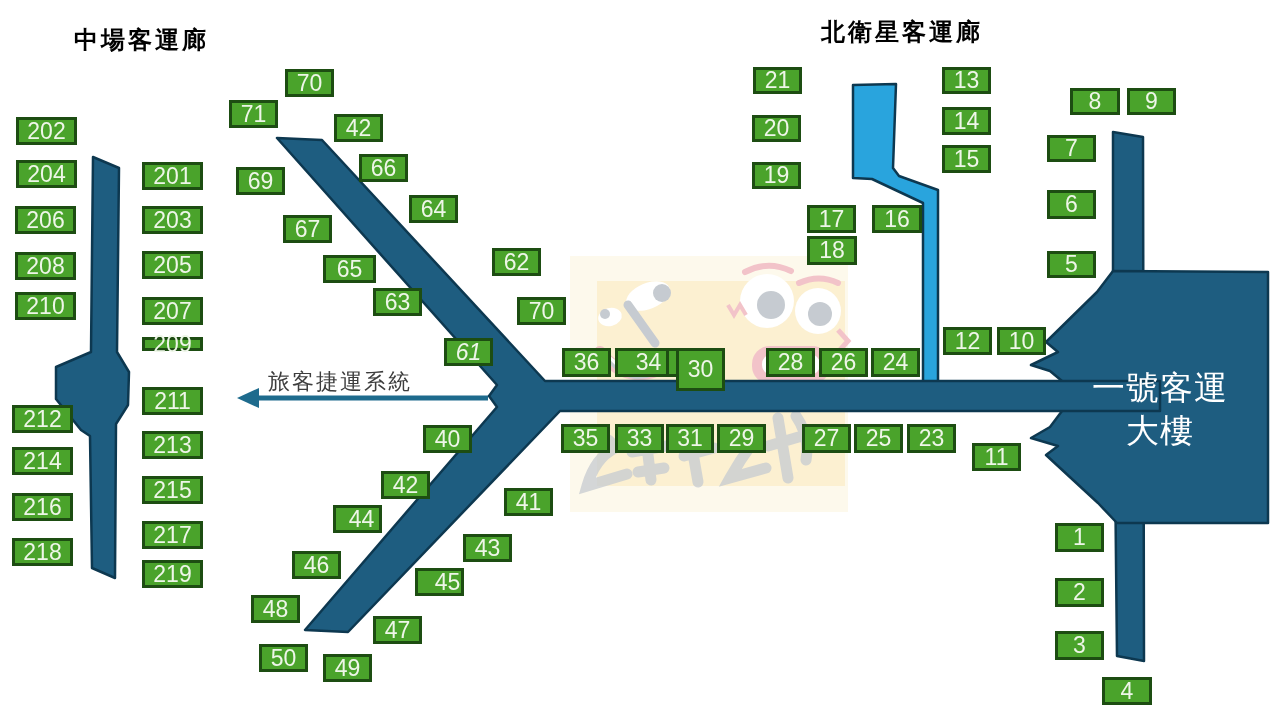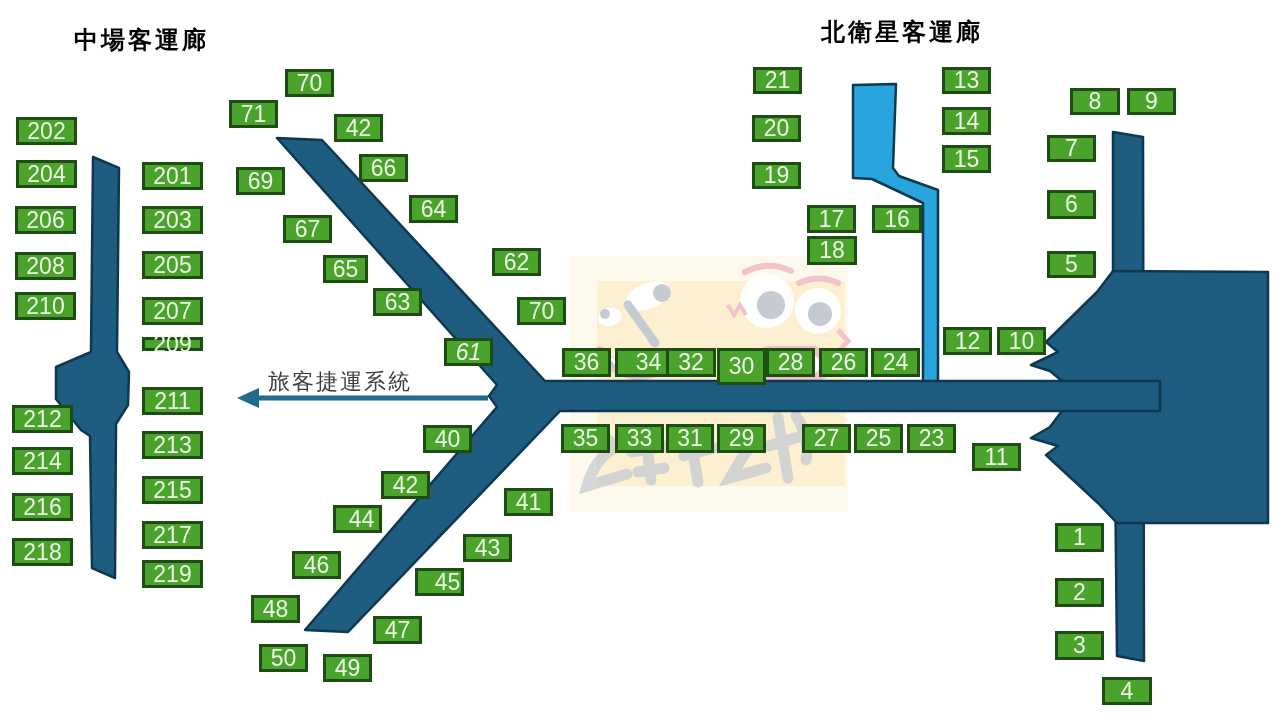--- a/index.html
+++ b/index.html
@@ -92,39 +92,39 @@
       <div class="gate" style="left: 142px; top: 521px; width: 61px; height: 28px;">217</div>
       <div class="gate" style="left: 142px; top: 560px; width: 61px; height: 28px;">219</div>
       <div class="gate" style="left: 285px; top: 69px; width: 49px; height: 28px;">70</div>
       <div class="gate" style="left: 229px; top: 100px; width: 49px; height: 28px;">71</div>
       <div class="gate" style="left: 334px; top: 114px; width: 49px; height: 28px;">42</div>
       <div class="gate" style="left: 359px; top: 154px; width: 49px; height: 28px;">66</div>
       <div class="gate" style="left: 236px; top: 167px; width: 49px; height: 28px;">69</div>
       <div class="gate" style="left: 409px; top: 195px; width: 49px; height: 28px;">64</div>
       <div class="gate" style="left: 283px; top: 215px; width: 49px; height: 28px;">67</div>
       <div class="gate" style="left: 492px; top: 248px; width: 49px; height: 28px;">62</div>
-      <div class="gate" style="left: 323px; top: 255px; width: 45px; height: 28px;">65</div>
+      <div class="gate" style="left: 323px; top: 255px; width: 53px; height: 28px;">65</div>
       <div class="gate" style="left: 373px; top: 288px; width: 49px; height: 28px;">63</div>
       <div class="gate" style="left: 517px; top: 297px; width: 49px; height: 28px;">70</div>
       <div class="gate" style="left: 444px; top: 338px; width: 49px; height: 28px; font-style: italic;">61</div>
       <div class="gate" style="left: 423px; top: 425px; width: 49px; height: 28px;">40</div>
       <div class="gate" style="left: 381px; top: 471px; width: 49px; height: 28px;">42</div>
       <div class="gate" style="left: 333px; top: 505px; width: 49px; height: 28px; padding-left: 8px;">44</div>
       <div class="gate" style="left: 292px; top: 551px; width: 49px; height: 28px;">46</div>
       <div class="gate" style="left: 251px; top: 595px; width: 49px; height: 28px;">48</div>
       <div class="gate" style="left: 259px; top: 644px; width: 49px; height: 28px;">50</div>
       <div class="gate" style="left: 504px; top: 488px; width: 49px; height: 28px;">41</div>
       <div class="gate" style="left: 463px; top: 534px; width: 49px; height: 28px;">43</div>
       <div class="gate" style="left: 415px; top: 568px; width: 49px; height: 28px; padding-left: 16px;">45</div>
       <div class="gate" style="left: 373px; top: 616px; width: 49px; height: 28px;">47</div>
       <div class="gate" style="left: 323px; top: 654px; width: 49px; height: 28px;">49</div>
       <div class="gate" style="left: 562px; top: 348px; width: 49px; height: 29px;">36</div>
       <div class="gate" style="left: 615px; top: 348px; width: 67px; height: 29px;">34</div>
       <div class="gate" style="left: 666px; top: 348px; width: 50px; height: 29px;">32</div>
-      <div class="gate" style="left: 717px; top: 348px; width: 49px; height: 37px;">30</div>
+      <div class="gate" style="left: 676px; top: 348px; width: 49px; height: 43px;">30</div>
       <div class="gate" style="left: 766px; top: 348px; width: 49px; height: 29px;">28</div>
       <div class="gate" style="left: 819px; top: 348px; width: 49px; height: 29px;">26</div>
       <div class="gate" style="left: 871px; top: 348px; width: 49px; height: 29px;">24</div>
       <div class="gate" style="left: 561px; top: 424px; width: 49px; height: 29px;">35</div>
       <div class="gate" style="left: 615px; top: 424px; width: 49px; height: 29px;">33</div>
       <div class="gate" style="left: 666px; top: 424px; width: 48px; height: 29px;">31</div>
       <div class="gate" style="left: 717px; top: 424px; width: 49px; height: 29px;">29</div>
       <div class="gate" style="left: 802px; top: 424px; width: 49px; height: 29px;">27</div>
       <div class="gate" style="left: 854px; top: 424px; width: 49px; height: 29px;">25</div>
       <div class="gate" style="left: 907px; top: 424px; width: 49px; height: 29px;">23</div>
@@ -150,14 +150,18 @@
       <div class="gate" style="left: 1055px; top: 631px; width: 49px; height: 29px;">3</div>
       <div class="gate" style="left: 1102px; top: 677px; width: 50px; height: 28px;">4</div>
     </div>
 
   <div class="title" style="left:30px;top:24px;">中場客運廊</div>
 
   <div class="title" style="left:777px;top:16px;">北衛星客運廊</div>
 
   <div class="mrt-label">旅客捷運系統</div>
 
+  <div class="terminal-label">
+    <div>一號客運</div>
+    <div>大樓</div>
+  </div>
 
 </div>
 
 </body></html>

